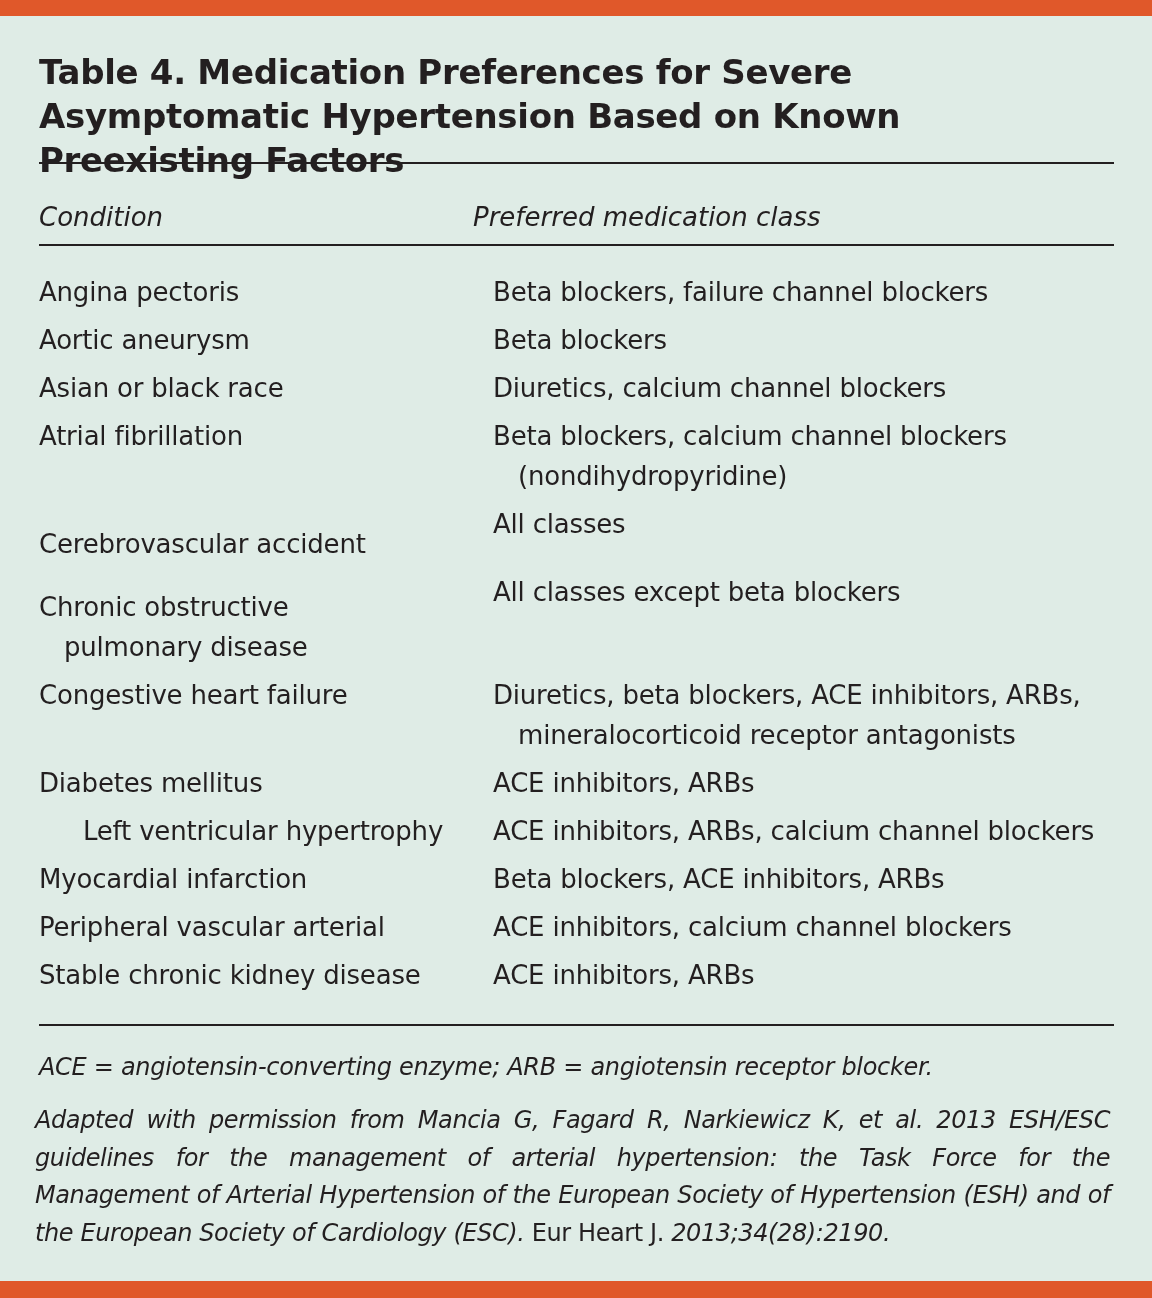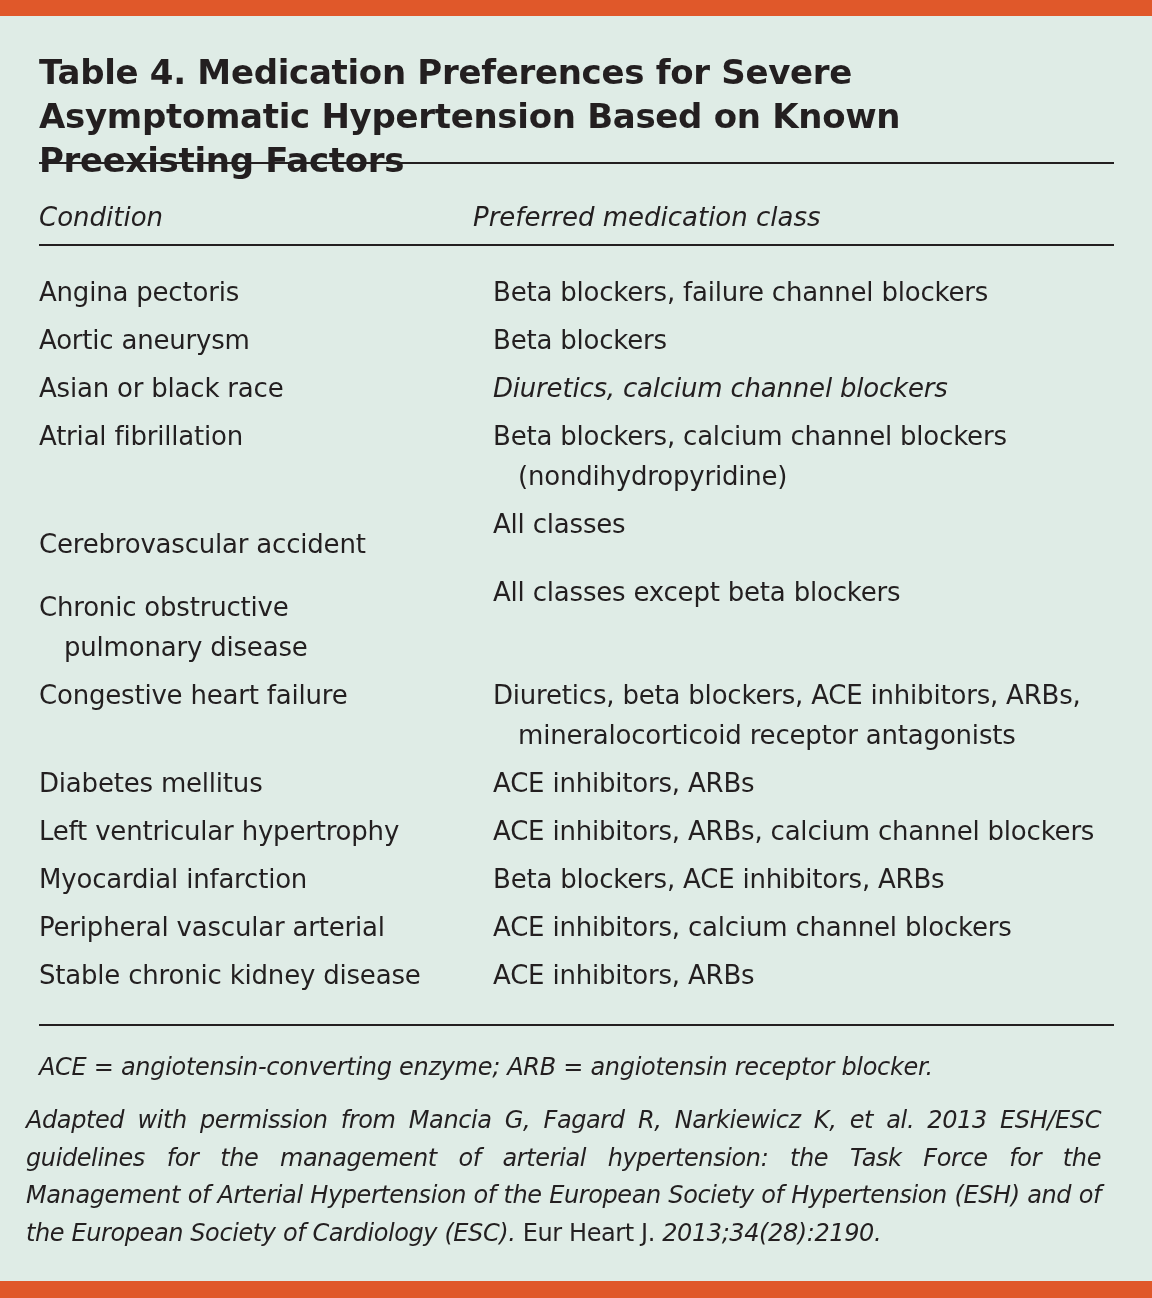--- a/index.html
+++ b/index.html
@@ -11,21 +11,21 @@
   .title { position:absolute; left:39px; top:50px; width:1080px; font-weight:bold; font-size:34px;
            line-height:44px; letter-spacing:-0.3px; }
   .rule { position:absolute; left:39px; width:1075px; height:2px; background:#231f20; }
   .hdr { position:absolute; top:200px; font-style:italic; font-size:26px; line-height:34px; }
   .rows { position:absolute; left:39px; top:272px; width:1075px; }
   .row { display:flex; font-size:26px; line-height:40px; margin-bottom:8px; letter-spacing:-0.2px; }
   .c1 { width:454px; flex:none; }
   .c2 { flex:1; }
   .hang { padding-left:25px; text-indent:-25px; }
   .foot1 { position:absolute; left:39px; top:1048px; width:1075px; font-style:italic; font-size:24px; line-height:38px; letter-spacing:-0.3px; }
-  .foot2 { position:absolute; left:26px; top:1102px; width:1075px; font-style:italic; font-size:24px; line-height:37.5px; text-align:justify; letter-spacing:-0.4px; }
+  .foot2 { position:absolute; left:35px; top:1102px; width:1075px; font-style:italic; font-size:24px; line-height:37.5px; text-align:justify; letter-spacing:-0.4px; }
   .roman { font-style:normal; }
 </style>
 </head>
 <body>
 
 <div class="bar top"></div>
 
 <div class="title">Table 4. Medication Preferences for Severe Asymptomatic Hypertension Based on Known Preexisting Factors</div>
 
 <div class="rule" style="top:162px"></div>
@@ -45,21 +45,21 @@
     <div class="row">
       <div class="c1">
         <div class="hang" style="width: auto;">Aortic aneurysm</div>
       </div>
       <div class="c2 hang" style="max-width: 585px;">Beta blockers</div>
     </div>
     <div class="row">
       <div class="c1">
         <div class="hang" style="width: auto;">Asian or black race</div>
       </div>
-      <div class="c2 hang" style="max-width: 585px; font-style: italic;">Diuretics, calcium channel blockers</div>
+      <div class="c2 hang" style="max-width: 585px;">Diuretics, calcium channel blockers</div>
     </div>
     <div class="row">
       <div class="c1">
         <div class="hang" style="width: auto;">Atrial fibrillation</div>
       </div>
       <div class="c2 hang" style="max-width: 585px;">Beta blockers, calcium channel blockers (nondihydropyridine)</div>
     </div>
     <div class="row">
       <div class="c1">
         <div class="hang" style="width: auto; margin-top: 20px;">Cerebrovascular accident</div>
@@ -79,21 +79,21 @@
       <div class="c2 hang" style="max-width: 585px;">Diuretics, beta blockers, ACE inhibitors, ARBs, mineralocorticoid receptor antagonists</div>
     </div>
     <div class="row">
       <div class="c1">
         <div class="hang" style="width: auto;">Diabetes mellitus</div>
       </div>
       <div class="c2 hang" style="max-width: 585px;">ACE inhibitors, ARBs</div>
     </div>
     <div class="row">
       <div class="c1">
-        <div class="hang" style="width: auto;">Left ventricular hypertrophy</div>
+        <div class="hang" style="width: auto; margin-left: 44px;">Left ventricular hypertrophy</div>
       </div>
       <div class="c2 hang" style="max-width: 585px;">ACE inhibitors, ARBs, calcium channel blockers</div>
     </div>
     <div class="row">
       <div class="c1">
         <div class="hang" style="width: auto;">Myocardial infarction</div>
       </div>
       <div class="c2 hang" style="max-width: 585px;">Beta blockers, ACE inhibitors, ARBs</div>
     </div>
     <div class="row">

